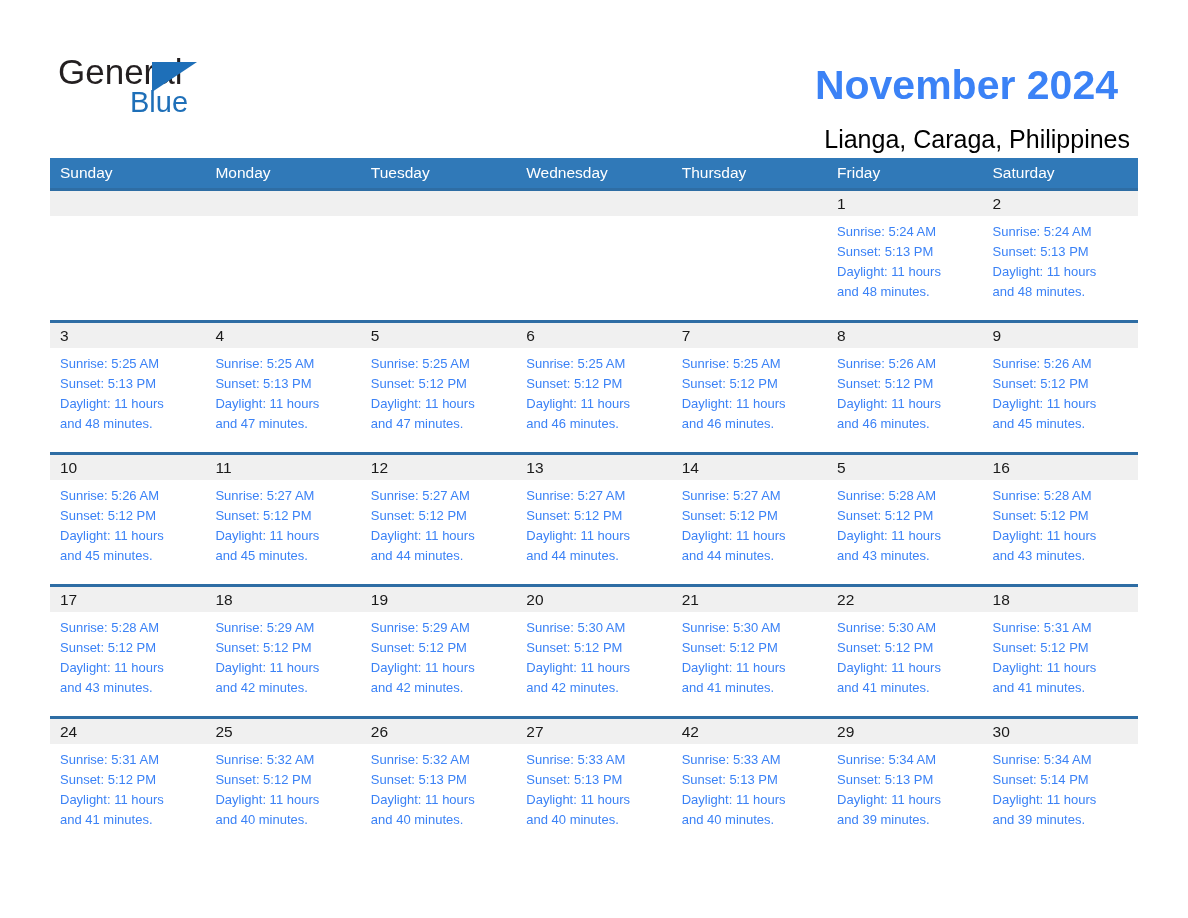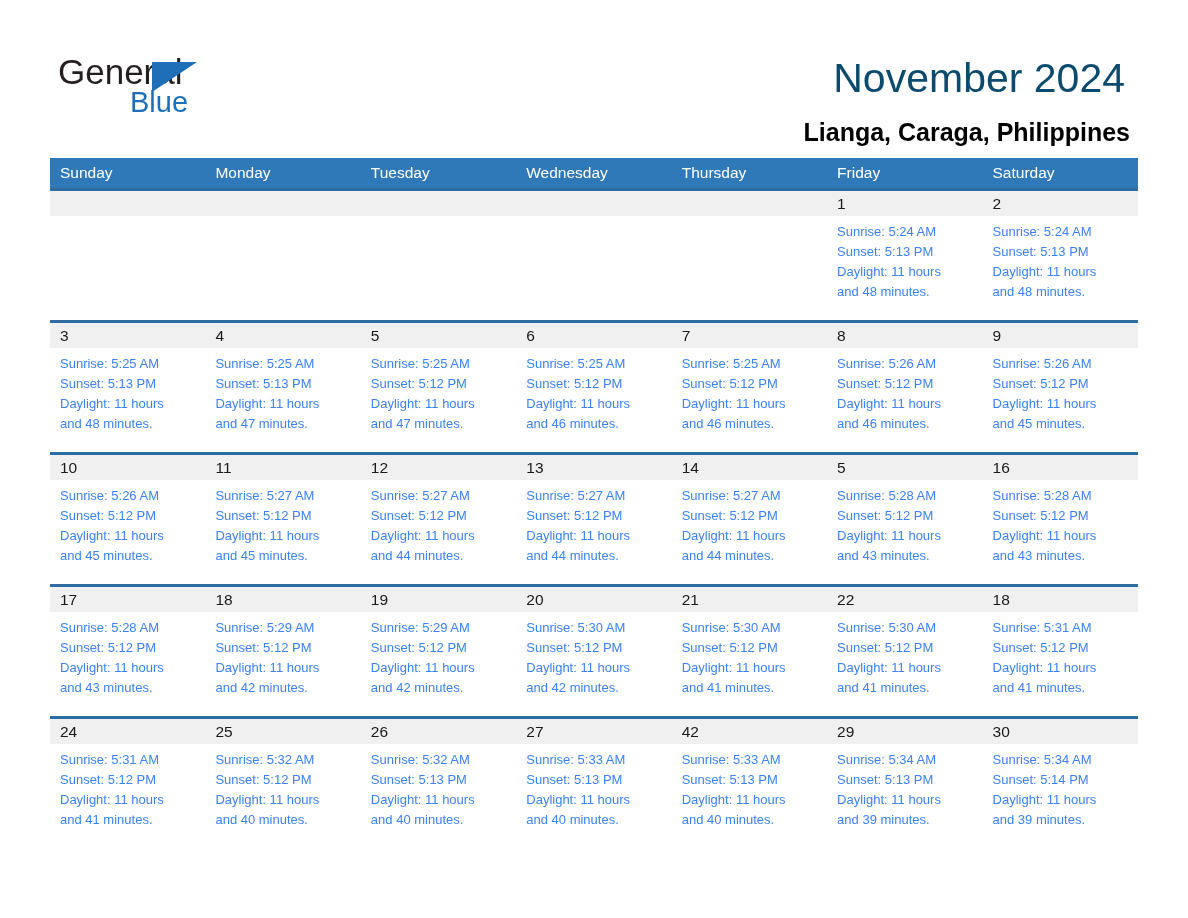--- a/index.html
+++ b/index.html
@@ -68,29 +68,29 @@
 
   .title-block {
     position: absolute;
     right: 58px;
     top: 48px;
     text-align: right;
   }
   .month-title {
     font-size: 41px;
     line-height: 50px;
-    font-weight: normal;
-    color: #0c4a6e;
-    margin: 5px;
+    font-weight: bold;
+    color: #3b82f6;
+    margin: 12px;
     white-space: nowrap;
   }
   .location-title {
     font-size: 25px;
     line-height: 34px;
-    font-weight: bold;
+    font-weight: normal;
     color: #000000;
     margin: 12px 0 0 0;
     white-space: nowrap;
   }
 
   
   .calendar {
     position: absolute;
     left: 50px;
     top: 158px;

